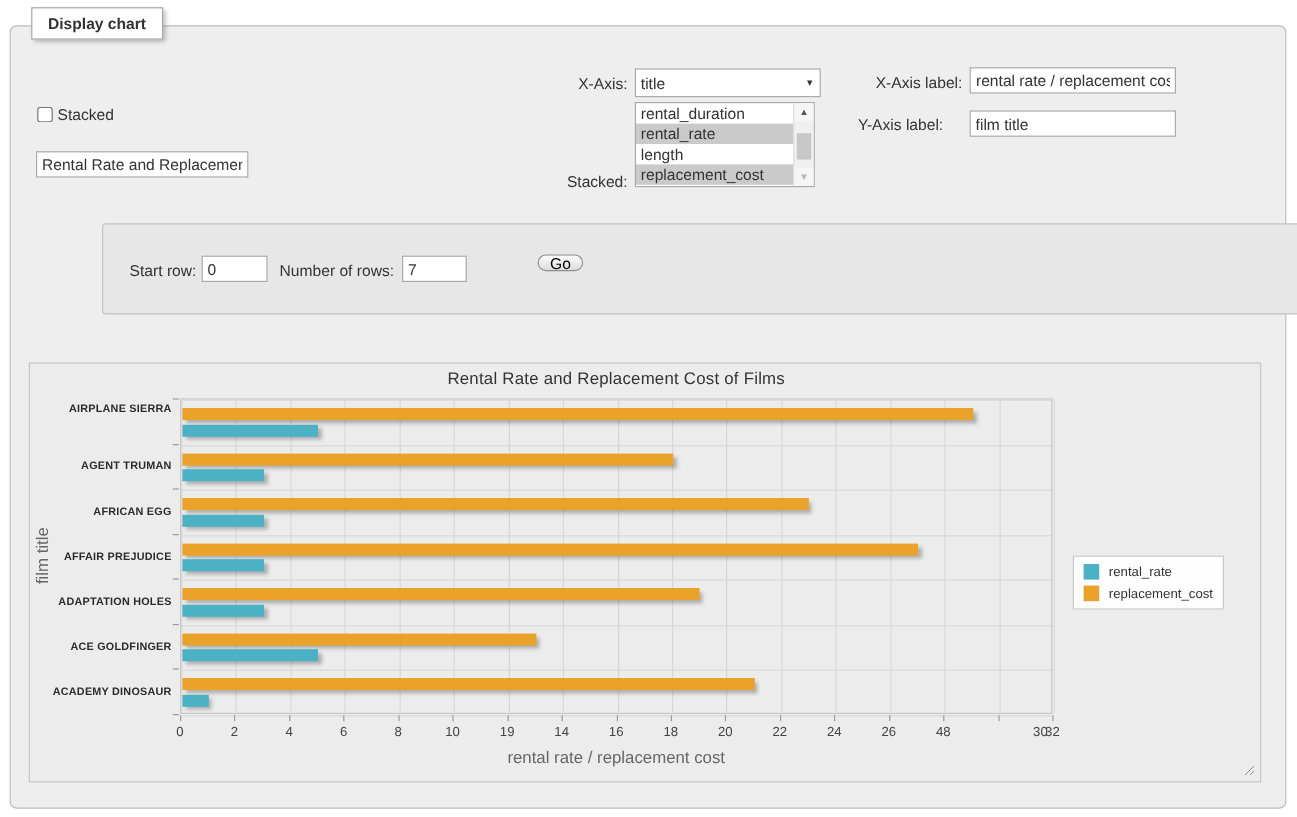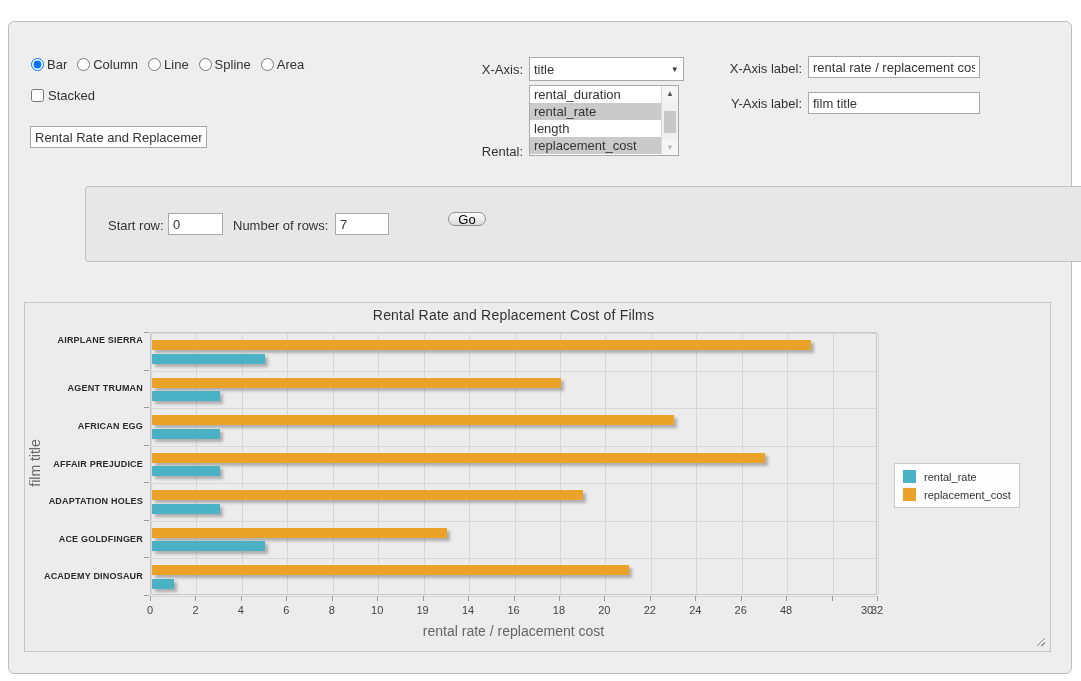--- a/index.html
+++ b/index.html
@@ -98,77 +98,56 @@
     position:absolute; right:5px; bottom:5px; width:11px; height:11px; cursor:se-resize;
     background:repeating-linear-gradient(-45deg, transparent 0 2px, #8f8f8f 2px 3px);
     clip-path:polygon(100% 0, 100% 100%, 0 100%);
   }
 </style>
 </head>
 <body>
 
 <div class="page">
   <div class="fieldset"></div>
-
-  <div class="ctl radio-row">
-      <label>
-        <input type="radio" name="ctype" checked="" style="">
-        <span>Bar</span>
-      </label>
-      <label>
-        <input type="radio" name="ctype" style="">
-        <span>Column</span>
-      </label>
-      <label>
-        <input type="radio" name="ctype" style="">
-        <span>Line</span>
-      </label>
-      <label>
-        <input type="radio" name="ctype" style="">
-        <span>Spline</span>
-      </label>
-      <label>
-        <input type="radio" name="ctype" style="">
-        <span>Area</span>
-      </label>
-    </div>
+  <div class="legend-box">Display chart</div>
+
 
   <div class="ctl check-row">
     <input type="checkbox" style="">
     <span>Stacked</span>
   </div>
 
   <input type="text" class="title-input" value="Rental Rate and Replacement Cost of Films" style="">
 
   <div class="lbl" style="left:440px; top:62px; width:83px;">X-Axis:</div>
   <div class="select-box">
     <span>title</span>
     <span class="arrow">▾</span>
   </div>
 
-  <div class="lbl" style="left:445px; top:144px; width:78px;">Rental:</div>
+  <div class="lbl" style="left:445px; top:144px; width:78px;">Stacked:</div>
   <div class="listbox">
     <div class="opts">
         <div class="opt">rental_duration</div>
         <div class="opt sel">rental_rate</div>
         <div class="opt">length</div>
         <div class="opt sel">replacement_cost</div>
       </div>
     <div class="sbar">
       <div class="btn">▲</div>
       <div class="track">
         <div class="thumb"></div>
       </div>
       <div class="btn dis">▼</div>
     </div>
   </div>
 
   <div class="lbl" style="left:716px; top:61px; width:86px;">X-Axis label:</div>
   <input type="text" style="position: absolute; left: 808px; top: 56px; width: 172px; height: 22px;" value="rental rate / replacement cost">
-  <div class="lbl" style="left:716px; top:96px; width:86px;">Y-Axis label:</div>
+  <div class="lbl" style="left:700px; top:96px; width:86px;">Y-Axis label:</div>
   <input type="text" style="position: absolute; left: 808px; top: 92px; width: 172px; height: 22px;" value="film title">
 
   <div class="rows-panel">
     <div class="lbl2" style="left:22px; top:31px;">Start row:</div>
     <input type="text" style="position: absolute; left: 82px; top: 26px; width: 55px; height: 22px;" value="0">
     <div class="lbl2" style="left:147px; top:31px;">Number of rows:</div>
     <input type="text" style="position: absolute; left: 249px; top: 26px; width: 54px; height: 22px;" value="7">
     <button class="go-btn">Go</button>
   </div>
 

